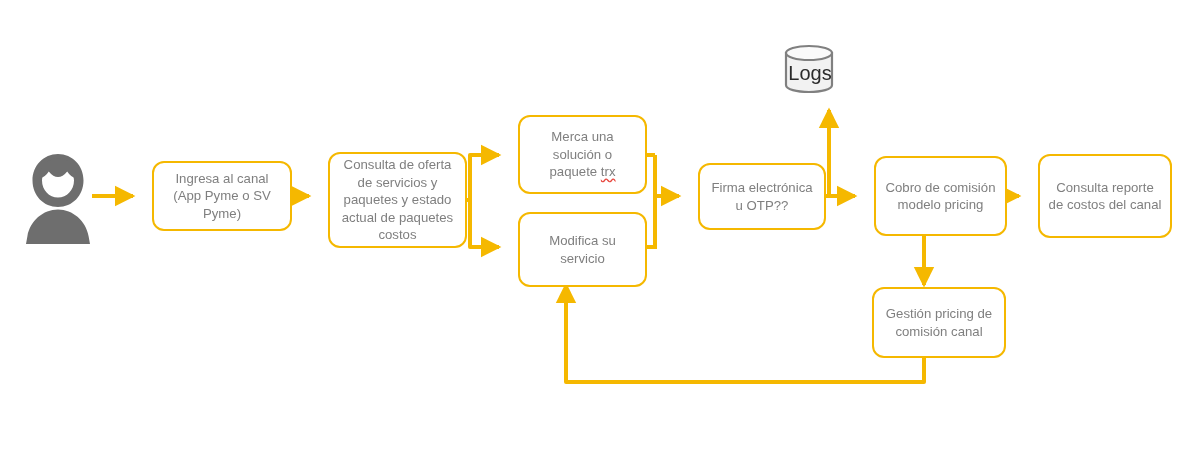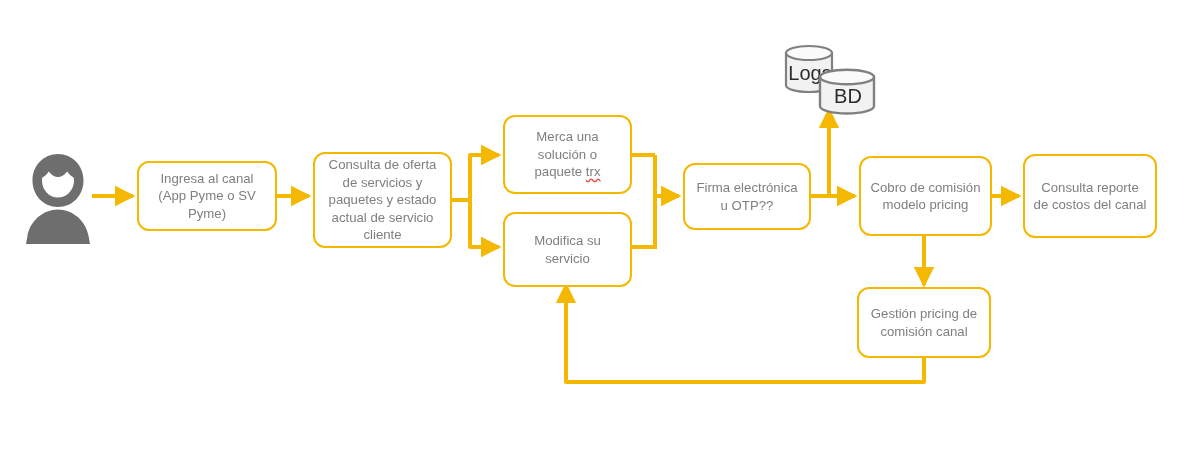--- a/index.html
+++ b/index.html
@@ -32,20 +32,21 @@
     background: #ffffff;
     display: flex;
     align-items: center;
     justify-content: center;
     text-align: center;
     color: #7F7F7F;
     font-size: 13.2px;
     line-height: 1.32;
     padding: 4px 8px;
     z-index: 3;
+    margin-left: 15px;
   }
   .node-label {
     display: block;
     width: 100%;
   }
   .spell {
     text-decoration: underline wavy #e8453c;
     text-decoration-skip-ink: none;
   }
   .actor {
@@ -122,34 +123,27 @@
   </div>
 
   <div class="cyl" style="left:784px; top:44px; width:52px; height:50px;">
     <svg viewBox="0 0 52 50" width="52" height="50" xmlns="http://www.w3.org/2000/svg">
       <path d="M2,9 L2,41 C2,45.4 12.7,48 25,48 C37.3,48 48,45.4 48,41 L48,9 Z" fill="#F2F2F2" stroke="#808080" stroke-width="2.2"></path>
       <ellipse cx="25" cy="9" rx="23" ry="7" fill="#FAFAFA" stroke="#808080" stroke-width="2.2"></ellipse>
     </svg>
     <div class="cyl-text" style="top:18px; left:0;">Logs</div>
   </div>
 
-  <div class="cyl" style="left:818px; top:68px; width:60px; height:48px;">
-    <svg viewBox="0 0 60 48" width="60" height="48" xmlns="http://www.w3.org/2000/svg">
-      <path d="M2,9 L2,38 C2,42.4 14.5,45.5 29,45.5 C43.5,45.5 56,42.4 56,38 L56,9 Z" fill="#F2F2F2" stroke="#808080" stroke-width="2.4"></path>
-      <ellipse cx="29" cy="9" rx="27" ry="7.2" fill="#FAFAFA" stroke="#808080" stroke-width="2.4"></ellipse>
-    </svg>
-    <div class="cyl-text" style="top:17px; left:0;">BD</div>
-  </div>
 
   <div class="node" style="left:137px; top:161px; width:140px; height:70px;">
     <span class="node-label">Ingresa al canal (App Pyme o SV Pyme)</span>
   </div>
 
   <div class="node" style="left:313px; top:152px; width:139px; height:96px;">
-    <span class="node-label">Consulta de oferta de servicios y paquetes y estado actual de servicio cliente</span>
+    <span class="node-label">Consulta de oferta de servicios y paquetes y estado actual de paquetes costos</span>
   </div>
 
   <div class="node" style="left:503px; top:115px; width:129px; height:79px;">
     <span class="node-label"><span>Merca una solución o paquete </span><span class="spell">trx</span></span>
   </div>
 
   <div class="node" style="left:503px; top:212px; width:129px; height:75px;">
     <span class="node-label">Modifica su servicio</span>
   </div>
 

